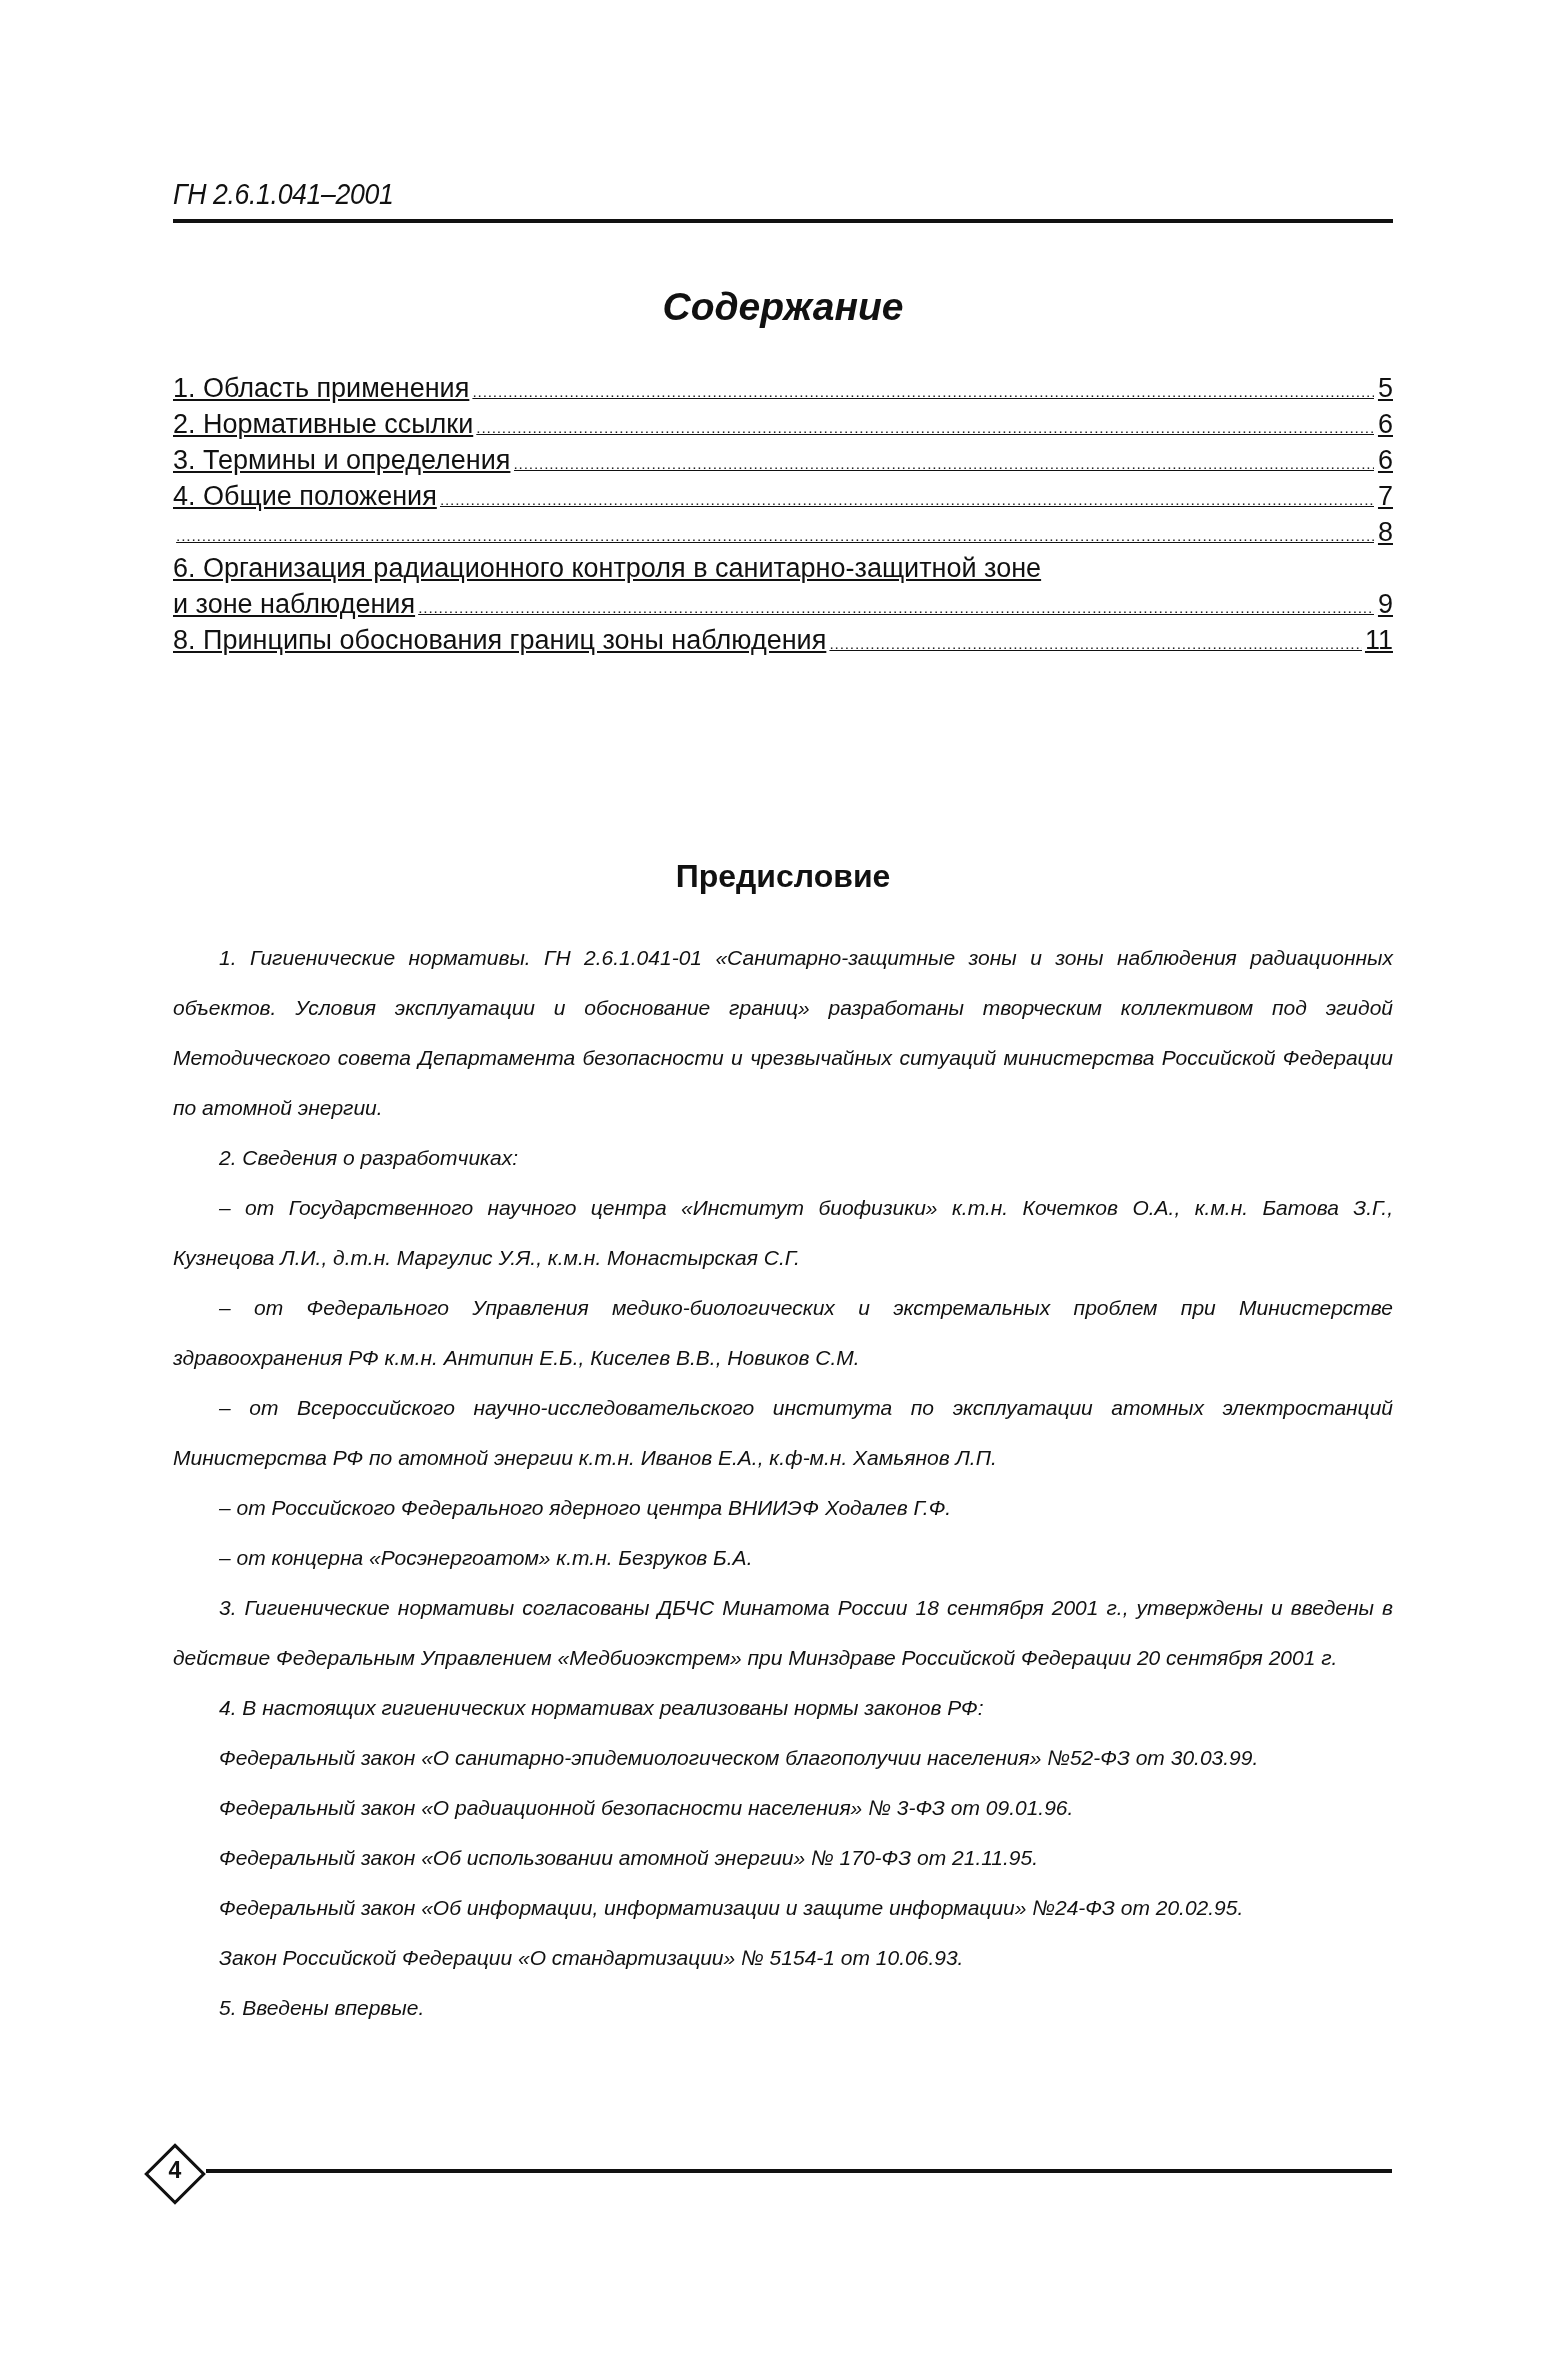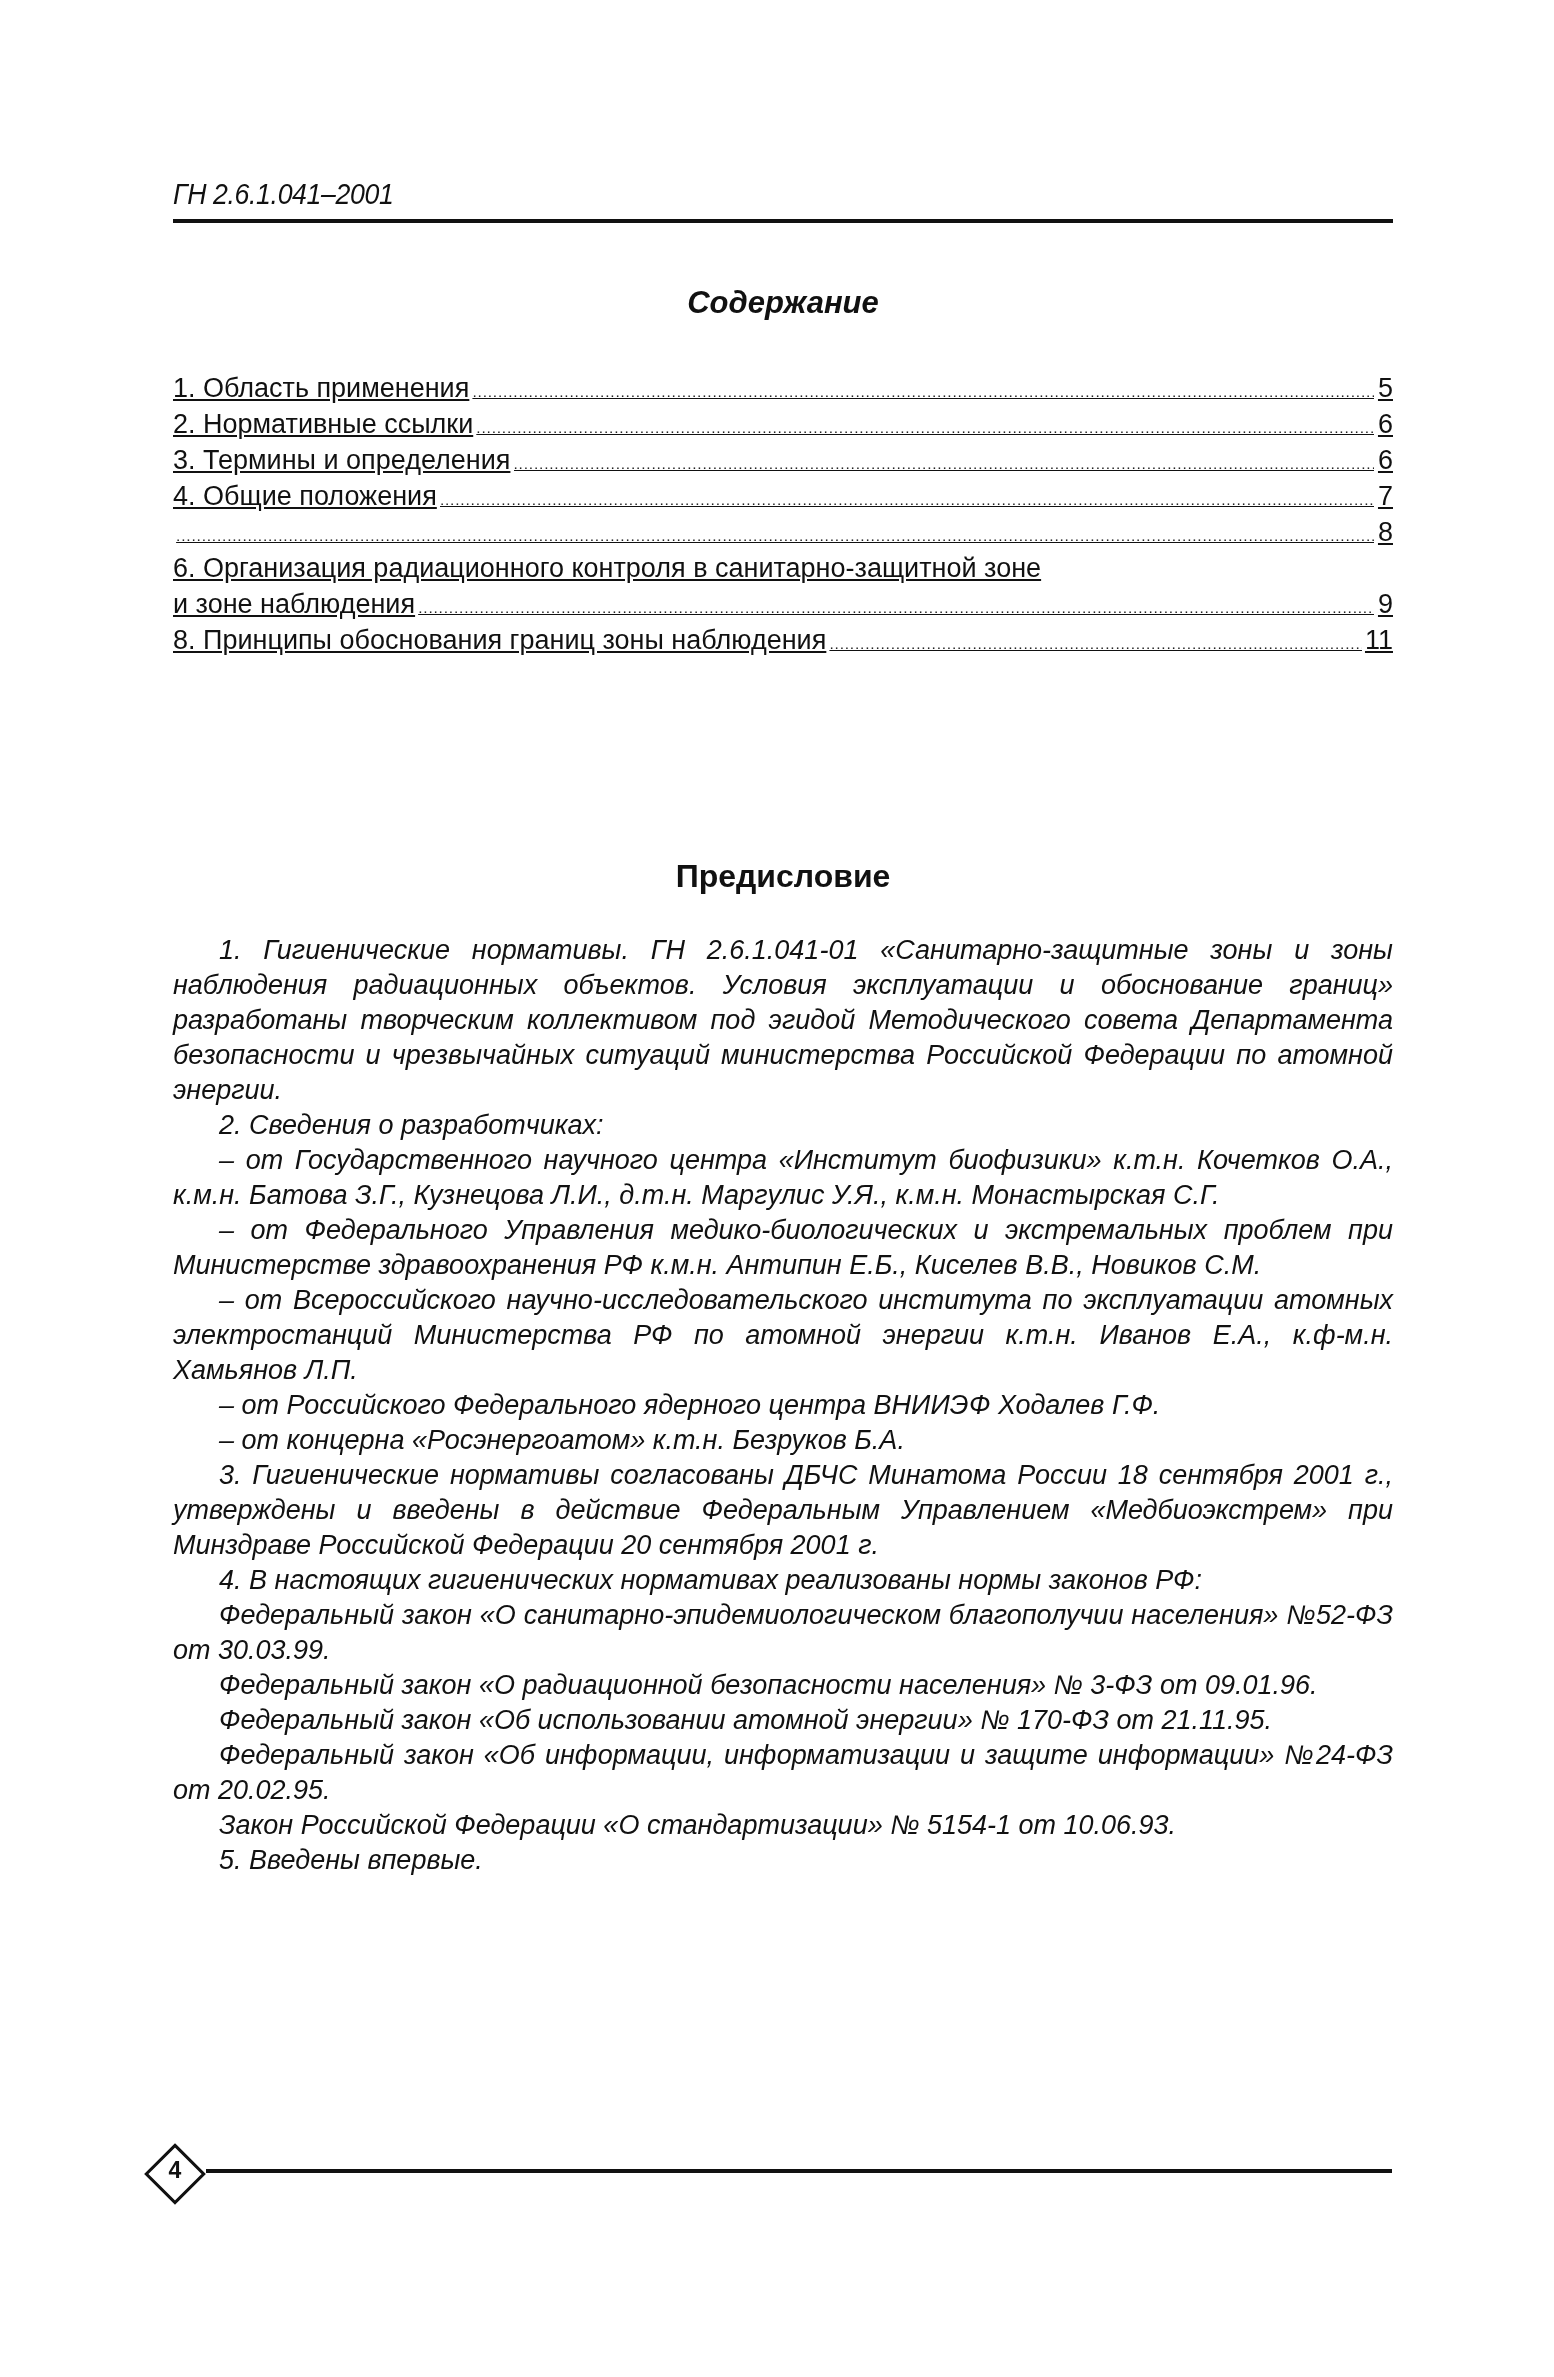--- a/index.html
+++ b/index.html
@@ -12,21 +12,21 @@
     .header-code {
       position: absolute; top: 178px; left: 0;
       font-style: italic; font-size: 29px; letter-spacing: -0.4px;
       transform: scaleX(0.92); transform-origin: left;
     }
     .header-rule {
       position: absolute; top: 219px; left: 0; width: 1220px; height: 3.9px; background: #111;
     }
     .section-title {
       position: absolute; left: 0; width: 1220px; text-align: center;
-      font-weight: bold; font-size: 31px;
+      font-weight: bold; font-size: 39px;
     }
     .toc-title { top: 285px; font-style: italic; }
     .pref-title { top: 858px; font-size: 32px; }
     .toc { position: absolute; top: 373px; left: 0; width: 1220px; }
     .toc-row {
       display: flex; align-items: baseline; height: 36px; font-size: 27px;
       transform: scaleX(1); 
       text-decoration: underline;
     }
     .toc-row .t { white-space: nowrap; }
@@ -34,21 +34,21 @@
       flex: 1; overflow: hidden; white-space: nowrap; margin: 0 3.1px;
       font-size: 15.5px; letter-spacing: 0.8px; color: #222;
     }
     .toc-row .dots::before {
       content: "........................................................................................................................................................................................................................................................................";
     }
     .toc-row .p { white-space: nowrap; min-width: 15.5px; text-align: right; }
     .toc-row.nodots .dots { visibility: hidden; }
     .preface {
       position: absolute; top: 933px; left: 0; width: 1220px;
-      font-style: italic; font-size: 27px; line-height: 35px;
+      font-style: italic; font-size: 21px; line-height: 50px;
       text-align: justify;
     }
     .preface p { margin: 0; }
     .preface .ind { text-indent: 46px; }
     .preface .ind2 { text-indent: 46px; text-align: left; }
     .footer-line {
       position: absolute; top: 2169px; left: 206px; width: 1186px; height: 3.9px; background: #111;
     }
     .page-badge {
       position: absolute; left: 144px; top: 2143px; width: 62px; height: 62px;

